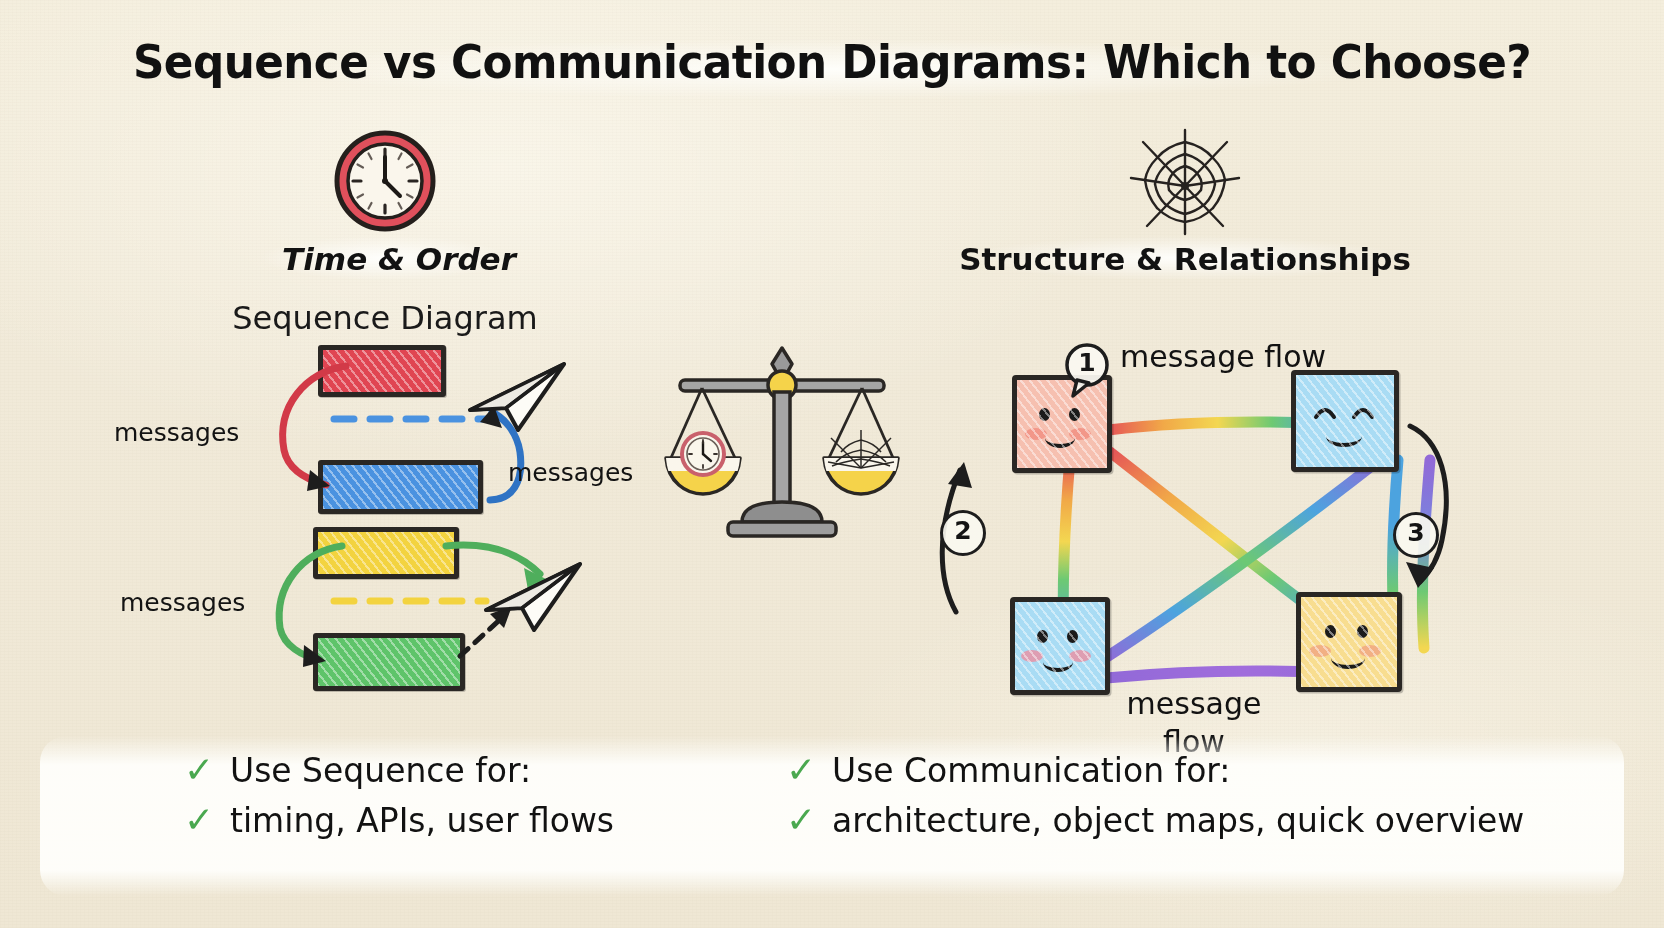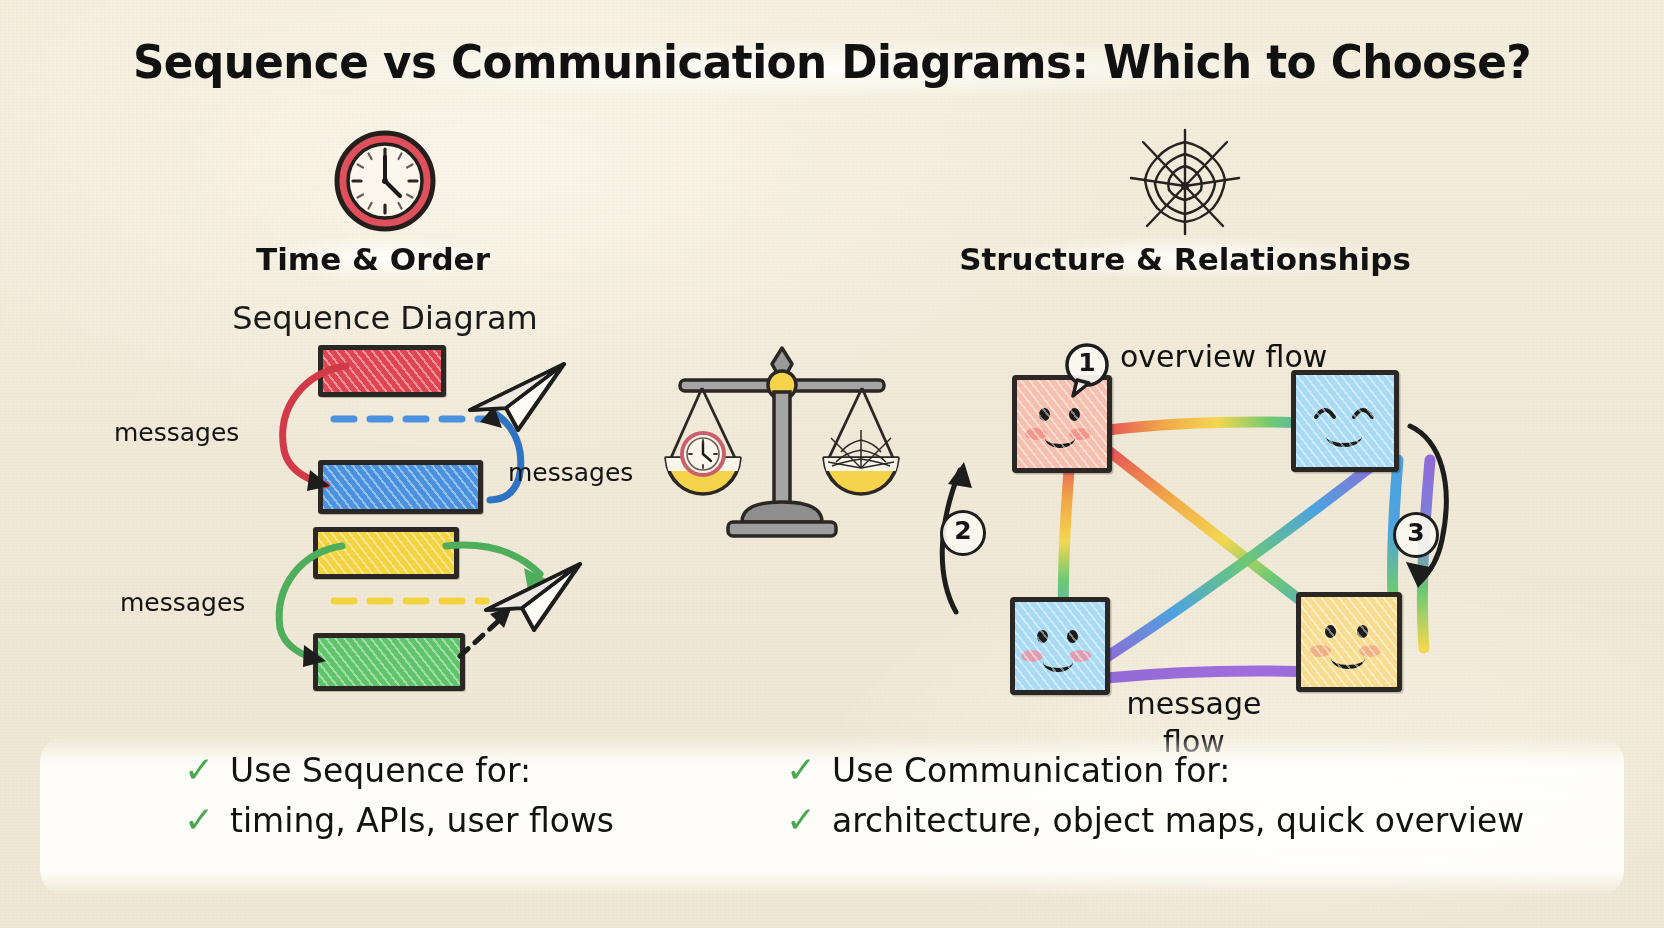--- a/index.html
+++ b/index.html
@@ -196,21 +196,21 @@
       <line x1="27.5" y1="71.5" x2="33" y2="68.5"></line>
       <line x1="27.5" y1="38.5" x2="33" y2="41.5"></line>
       <line x1="38.5" y1="27.5" x2="41.5" y2="33"></line>
     </g>
     <line x1="55" y1="55" x2="55" y2="31" stroke="#1c1916" stroke-width="4" stroke-linecap="round"></line>
     <line x1="55" y1="55" x2="70" y2="70" stroke="#1c1916" stroke-width="4" stroke-linecap="round"></line>
     <circle cx="55" cy="55" r="3" fill="#1c1916"></circle>
   </svg>
 
   <div class="pill" style="left:252px; top:232px; width:266px; height:52px;"></div>
-  <div class="heading" style="left:240px; top:241px; width:266px;">Time &amp; Order</div>
+  <div class="heading" style="left:266px; top:241px; width:266px;font-style:italic;">Time &amp; Order</div>
 
   <div class="subheading" style="left:222px; top:299px; width:326px;">Sequence Diagram</div>
 
   <div class="bar" style="left:318px; top:345px; width:118px; height:42px; background:#e04552;"></div>
   <div class="bar" style="left:318px; top:460px; width:155px; height:44px; background:#4a92e0;"></div>
   <div class="bar" style="left:313px; top:527px; width:136px; height:42px; background:#f3d33f;"></div>
   <div class="bar" style="left:313px; top:633px; width:142px; height:48px; background:#5fc46a;"></div>
 
   <svg class="abs" style="left:330px; top:410px;" width="160" height="18" viewBox="0 0 160 18">
     <line x1="4" y1="9" x2="156" y2="9" stroke="#4a92e0" stroke-width="7" stroke-linecap="round" stroke-dasharray="20 16"></line>
@@ -449,21 +449,21 @@
     <div class="cheek" style="left:58px; top:48px; background:#f0a080;"></div>
     <div class="mouth" style="left:30px; top:50px; width:34px; height:18px;"></div>
   </div>
 
   <svg class="abs" style="left:1059px; top:340px;" width="56" height="62" viewBox="0 0 56 62">
     <circle cx="28" cy="25" r="20" fill="rgba(250,248,240,0.94)" stroke="#1d1d1d" stroke-width="3.5"></circle>
     <path d="M18 40 L14 56 L30 43 Z" fill="rgba(250,248,240,0.94)" stroke="#1d1d1d" stroke-width="3.5" stroke-linejoin="round"></path>
   </svg>
   <div class="abs" style="left:1059px; top:348px; width:56px; text-align:center; font-size:25px; font-weight:600;">1</div>
 
-  <div class="flow-label" style="left:1120px; top:340px;">overview flow</div>
+  <div class="flow-label" style="left:1120px; top:340px;">message flow</div>
 
   <svg class="abs" style="left:928px; top:440px;" width="80" height="180" viewBox="0 0 80 180">
     <path d="M28 172 C 10 140, 8 90, 32 30" stroke="#1d1d1d" stroke-width="5" fill="none" stroke-linecap="round"></path>
     <path d="M20 44 L36 22 L44 48 Z" fill="#1d1d1d"></path>
   </svg>
   <div class="num-badge" style="left:940px; top:510px;">2</div>
 
   <svg class="abs" style="left:1392px; top:420px;" width="90" height="180" viewBox="0 0 90 180">
     <path d="M18 6 C 48 20, 62 62, 50 120 C 46 140, 38 152, 28 162" stroke="#1d1d1d" stroke-width="5" fill="none" stroke-linecap="round"></path>
     <path d="M14 142 L26 168 L42 148 Z" fill="#1d1d1d"></path>

